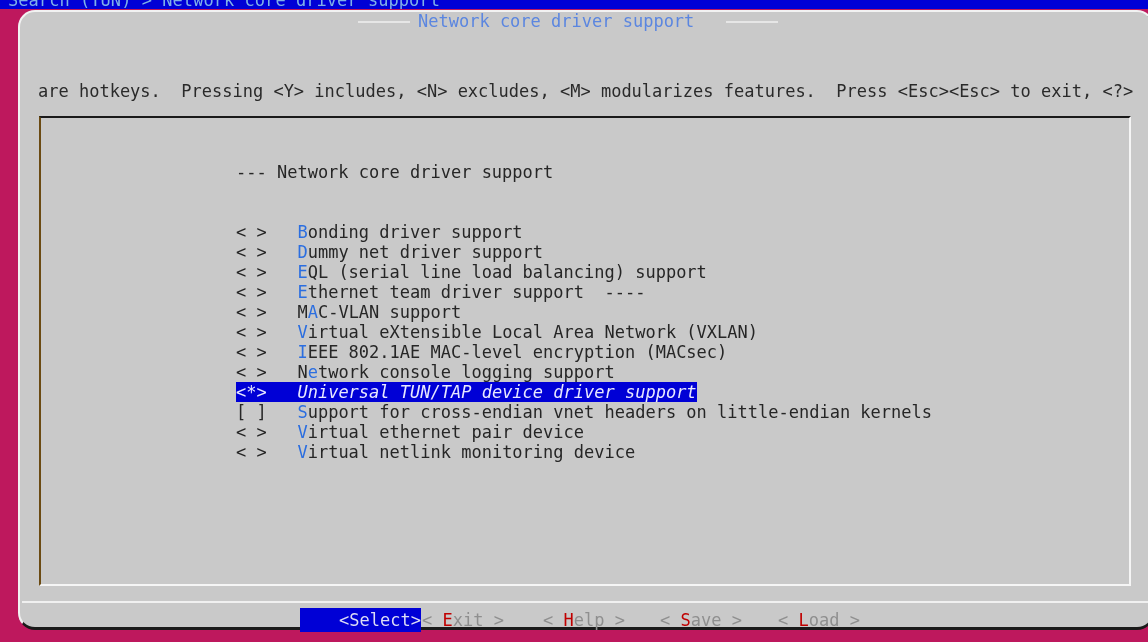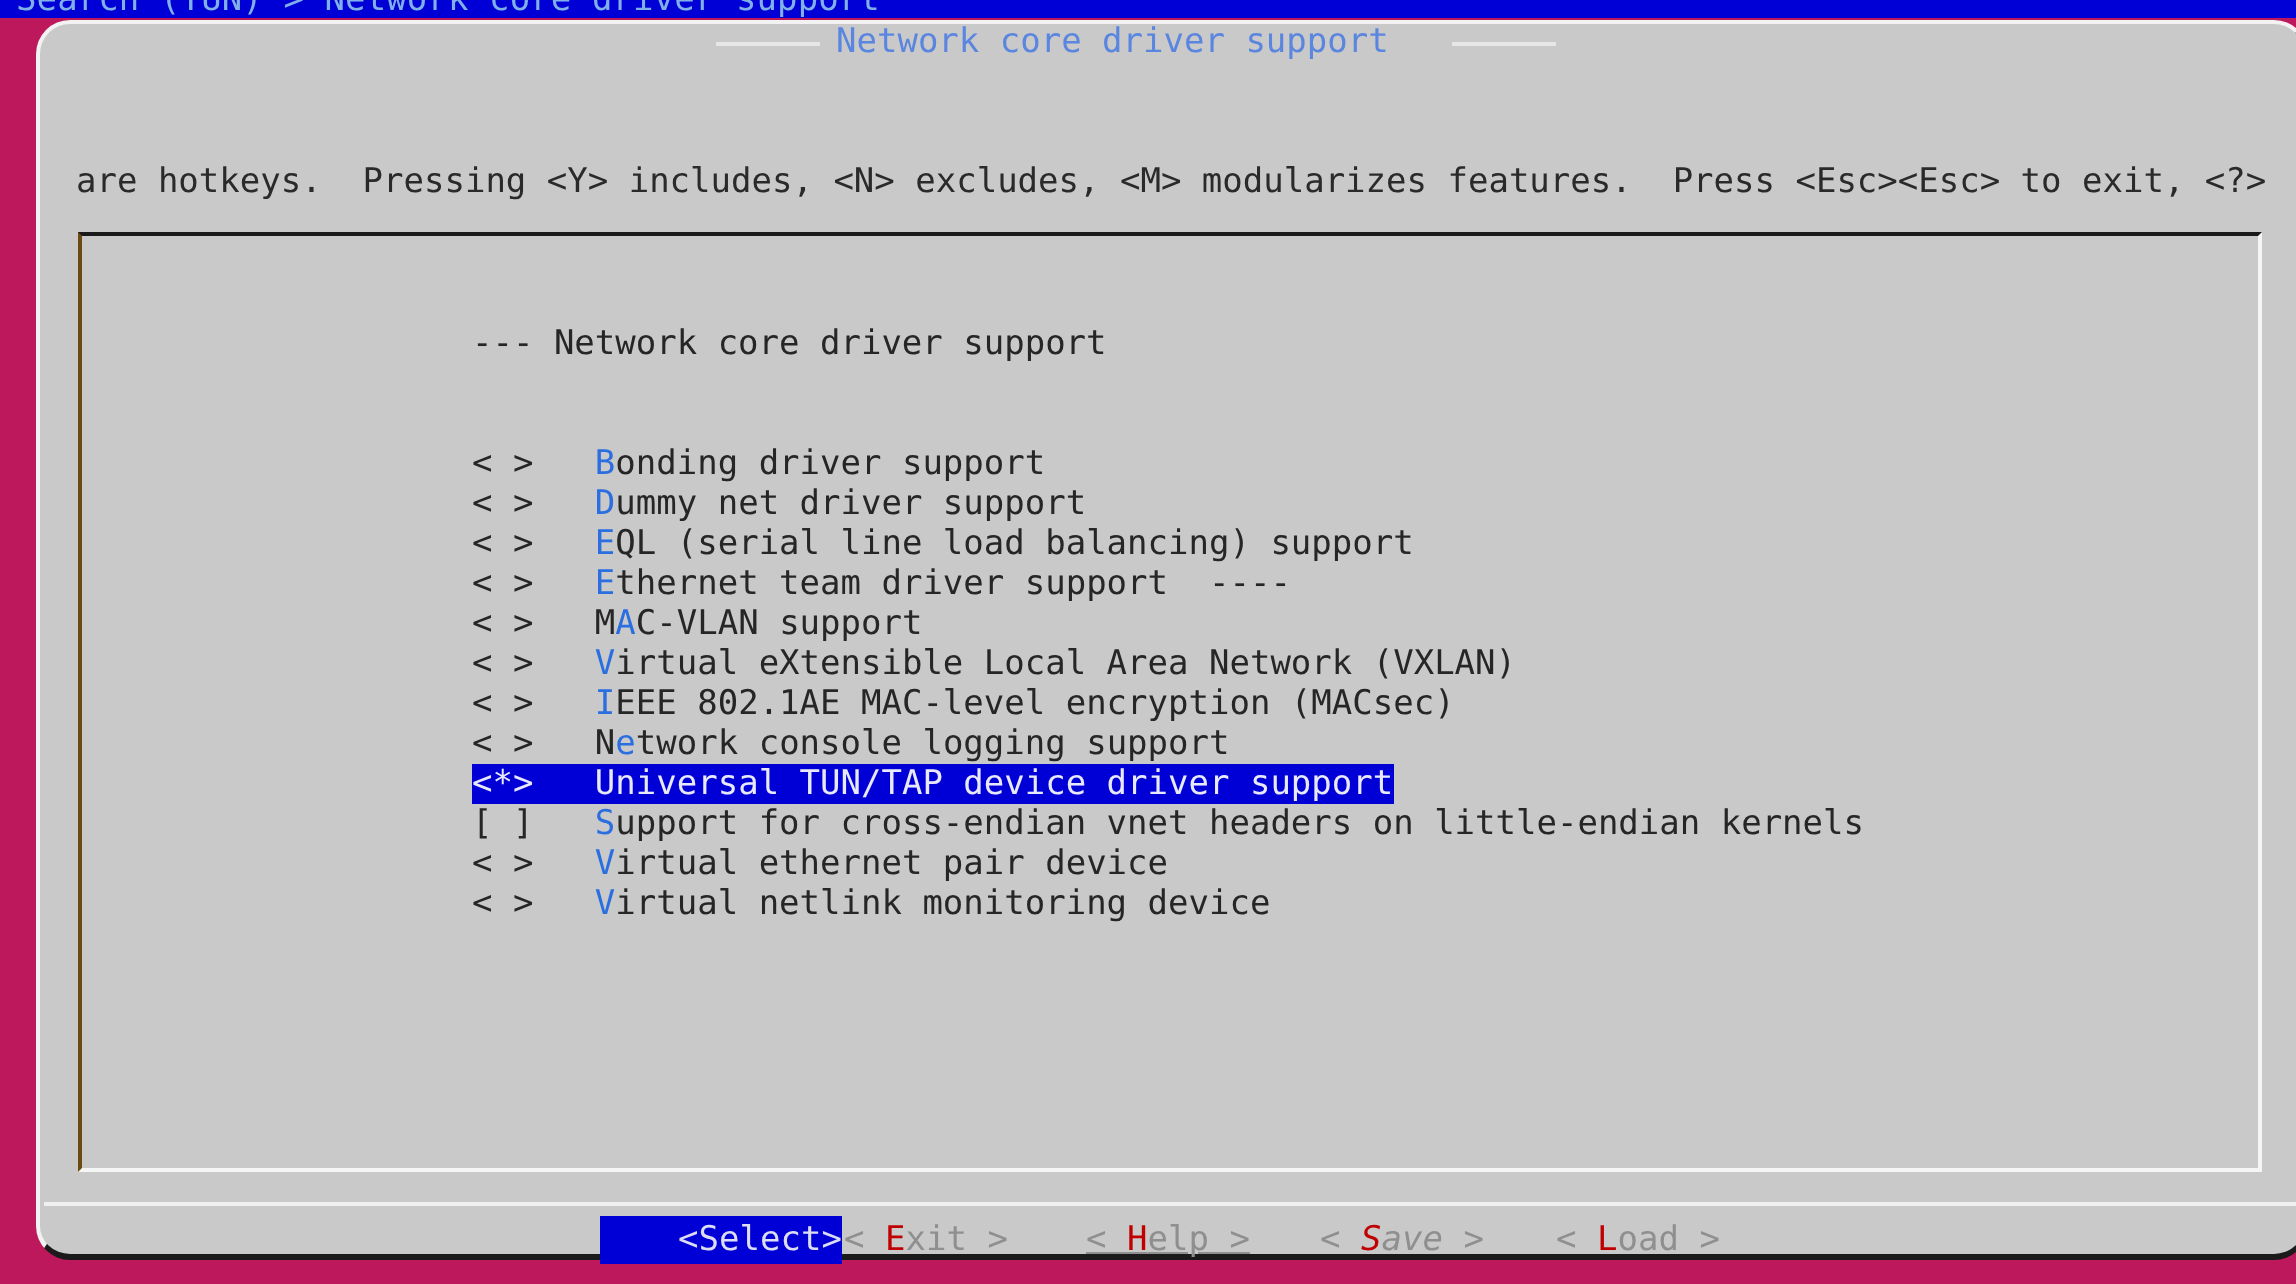--- a/index.html
+++ b/index.html
@@ -127,20 +127,21 @@
     height: 20px;
     white-space: pre;
     color: #262626;
     display: block;
     width: max-content;
   }
   .menu-row .hot { color: #2b6ee0; }
   .menu-row.selected {
     background: #0000d6;
     color: #e8e8ff;
+    font-style: italic;
   }
   .menu-row.selected .hot { color: #e8e8ff; }
   .menu-row.heading { color: #262626; }
 
   
   .sep-line {
     position: absolute;
     left: 2px;
     top: 589px;
     width: 1130px;
@@ -169,22 +170,22 @@
   .btn .hot { color: #c00000; }
   .btn.active {
     background: #0000d6;
     color: #dcdcf5;
     padding-left: 39px;
   }
   .btn.active .hot { color: #dcdcf5; }
 
   .btn-select { left: 280px; }
   .btn-exit   { left: 402px; }
-  .btn-help   { left: 523px; text-decoration: underline; }
-  .btn-save   { left: 640px; font-style: italic; }
+  .btn-help   { left: 523px; }
+  .btn-save   { left: 640px; }
   .btn-load   { left: 758px; }
 
   
   .watermark {
     position: absolute;
     right: 2px;
     top: 609px;
     font-family: "Liberation Sans", sans-serif;
     font-size: 15px;
     line-height: 18px;

